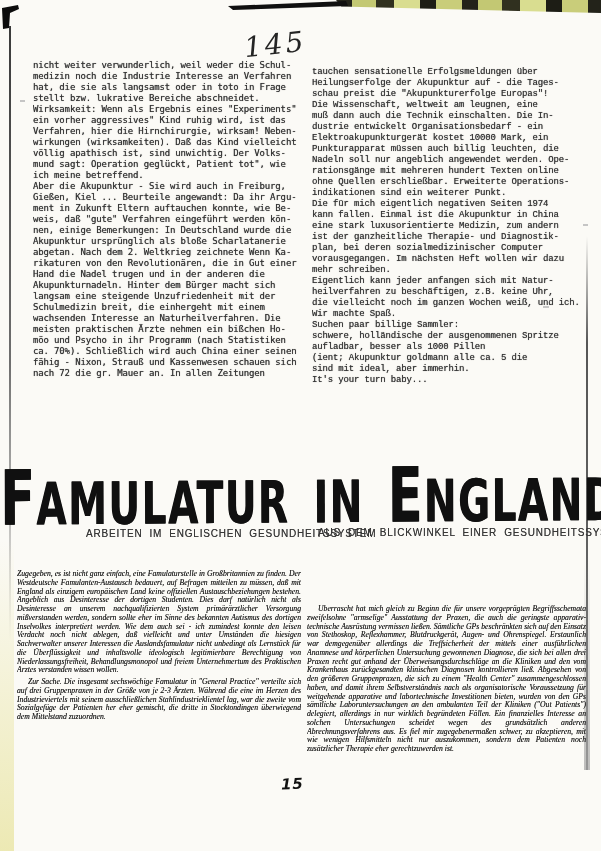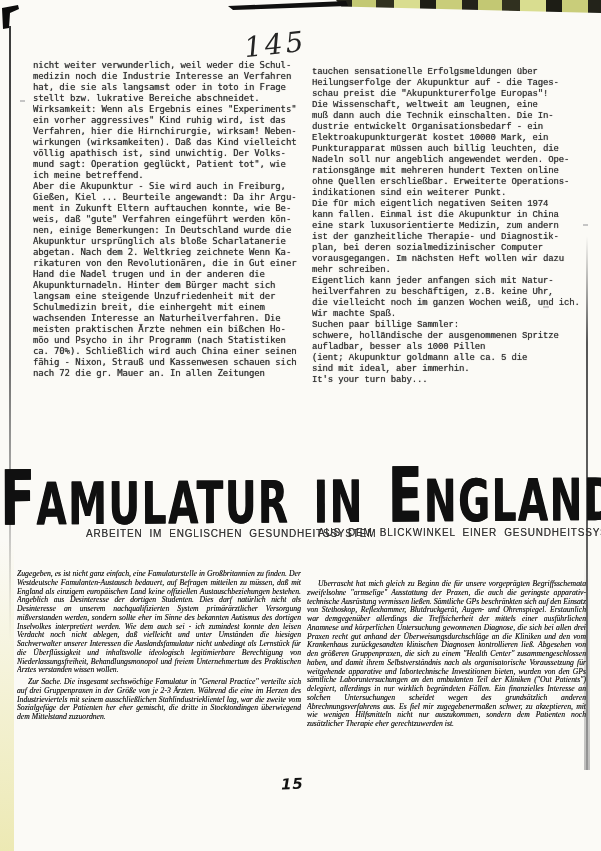--- a/index.html
+++ b/index.html
@@ -62,21 +62,21 @@
   }
   #sub-left{left:86px;top:528px;}
   #sub-right{left:318px;top:527px;}
   
   .bodycol{
     font-family:"Liberation Serif",serif;font-style:italic;
     font-size:7.7px;line-height:8.75px;text-align:justify;color:#242424;
     text-shadow:0 0 .45px rgba(36,36,36,.75);overflow:hidden;
   }
   #body-left{left:17px;top:570px;width:284px;height:196px;}
-  #body-right{left:307px;top:580px;width:279px;height:200px;}
+  #body-right{left:307px;top:605px;width:279px;height:200px;}
   .bodycol p{margin:0 0 3px 0;}
   .bodycol p.indent{text-indent:11px;}
   
   .page-number{
     left:281px;top:775px;font-family:"DejaVu Sans",sans-serif;
     font-size:15px;font-weight:800;font-style:italic;letter-spacing:1px;
     color:#111;transform:rotate(-2deg);
   }
 </style>
 </head>

